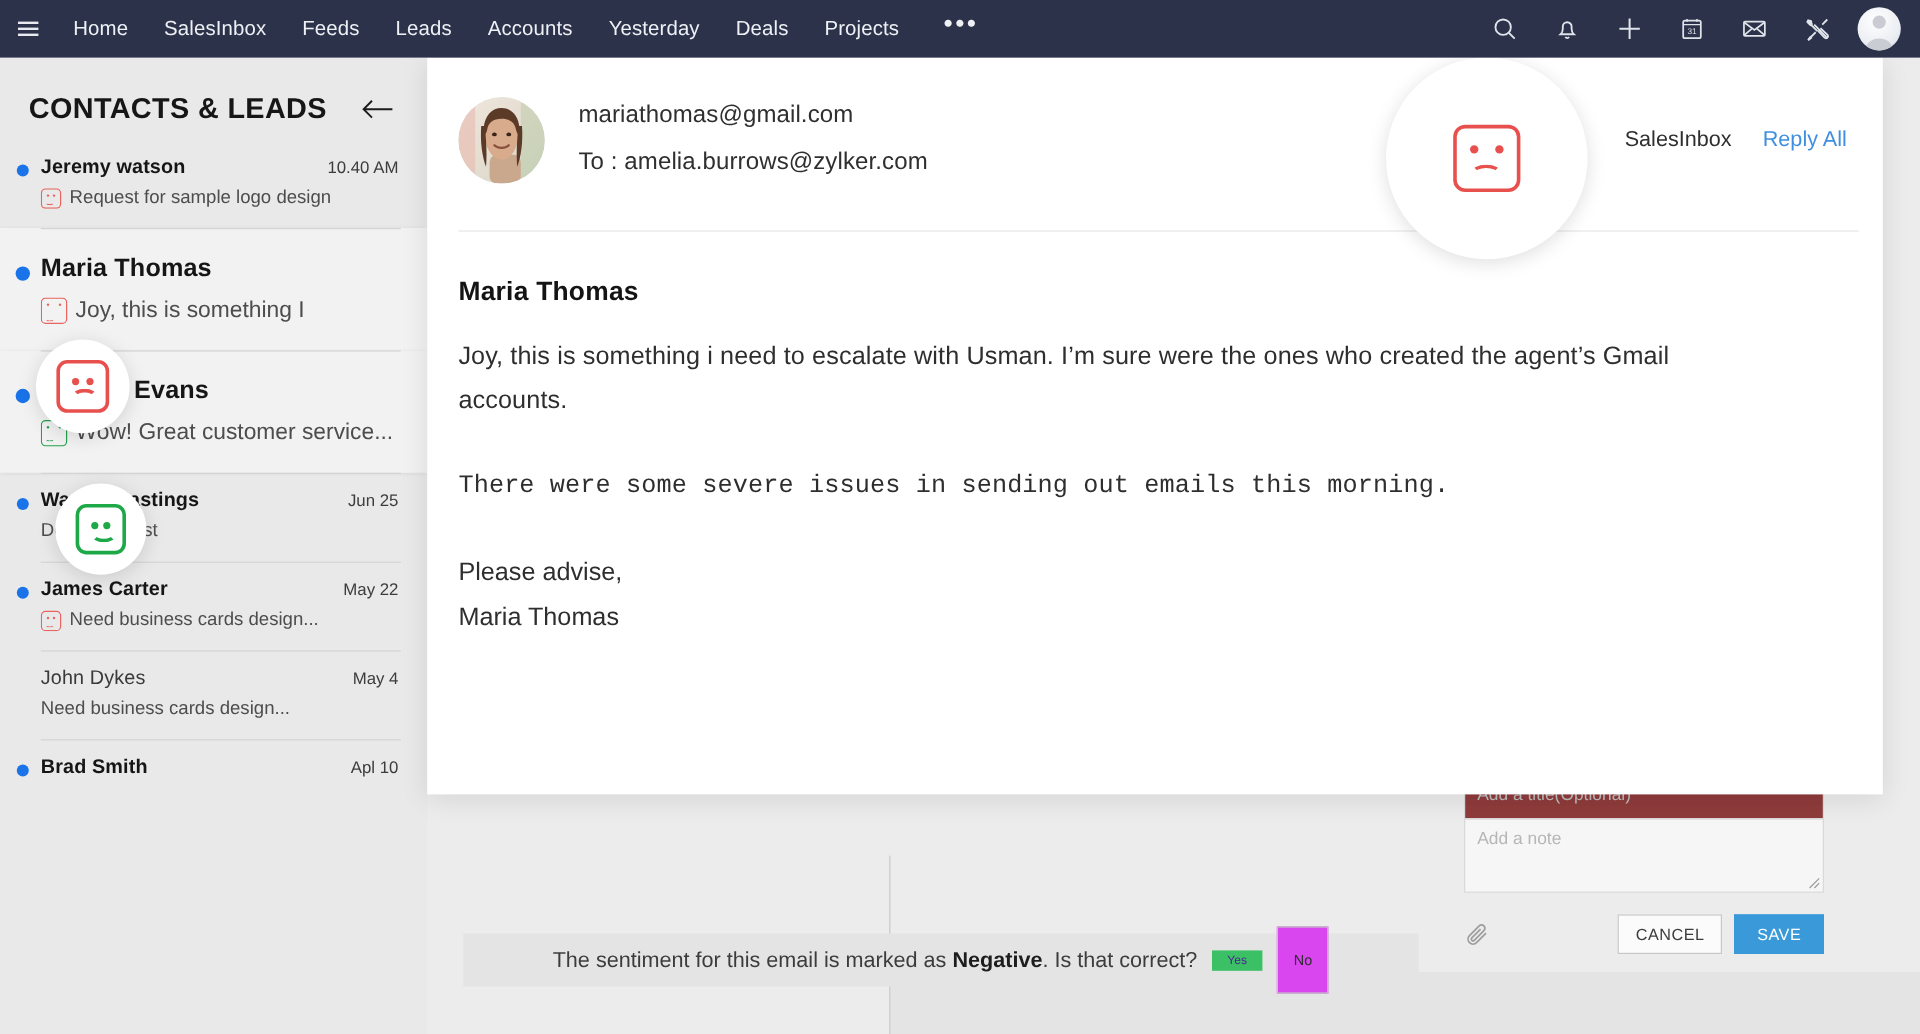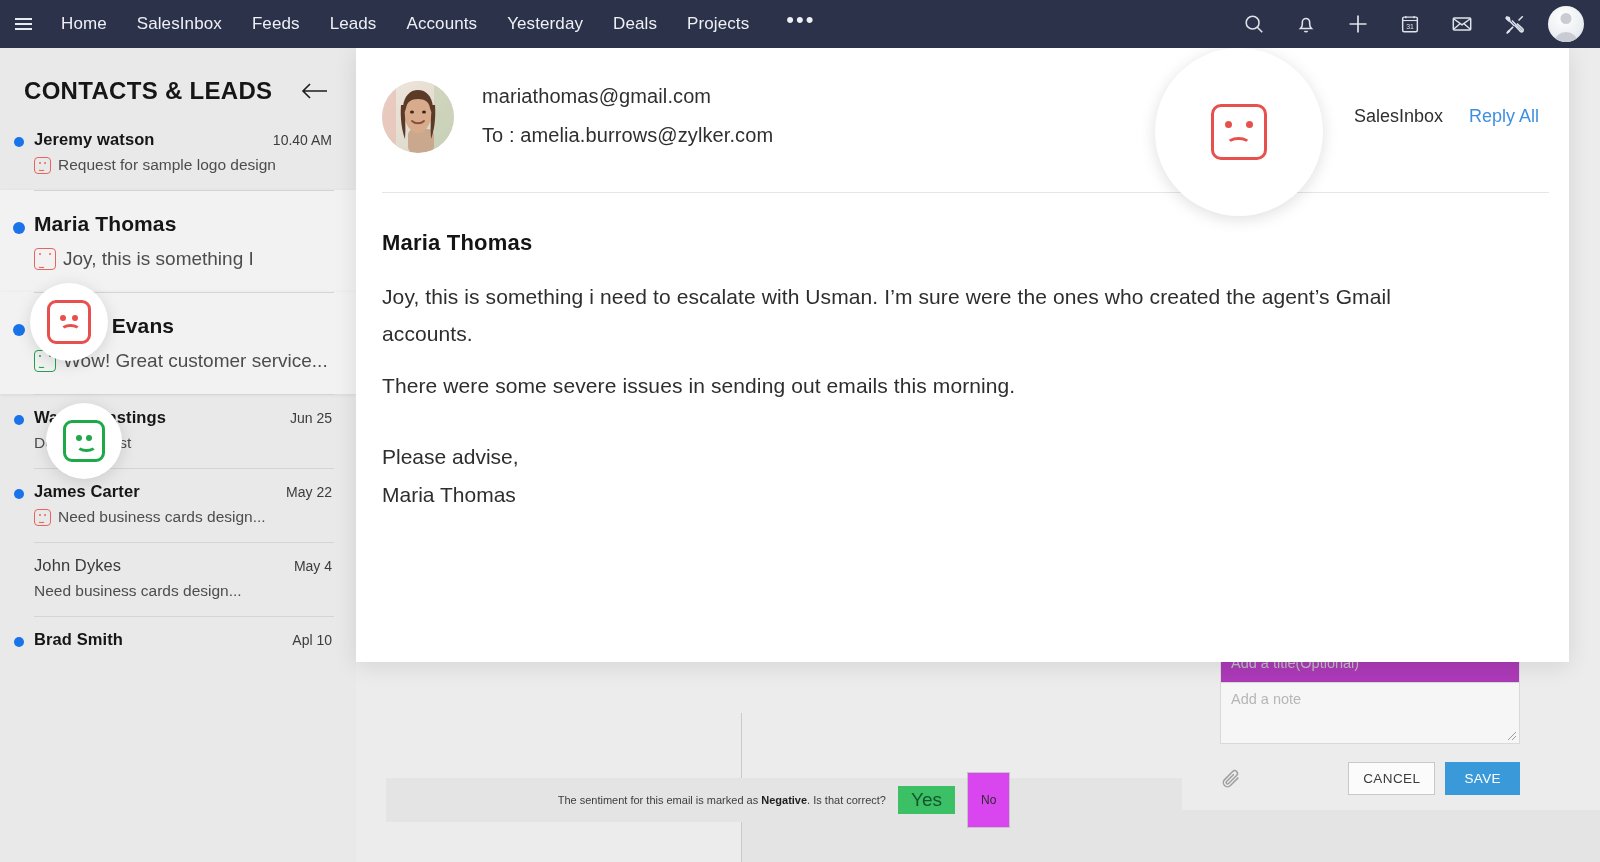--- a/index.html
+++ b/index.html
@@ -171,21 +171,21 @@
   .bg-whitestrip {
     position: absolute; left: 386px; top: 762px; right: 0; height: 100px;
     background: #e4e4e4;
   }
 
   
   .note-panel {
     position: absolute; left: 1220px; top: 648px; width: 300px; z-index: 12;
   }
   .note-title {
-    width: 300px; height: 34px; background: #a21caf; border: 1px solid #d9d9d9;
+    width: 300px; height: 34px; background: #7f1d1d; border: 1px solid #d9d9d9;
     border-bottom: none; font-size: 14.5px; color: #b6b6b6;
     padding: 6px 10px 0 10px; font-family: "Liberation Sans", sans-serif;
     opacity: .85;
   }
   .note-body {
     width: 300px; height: 62px; background: #f6f6f6; border: 1px solid #d9d9d9;
     font-size: 14.5px; color: #b6b6b6; padding: 8px 10px;
     position: relative; resize: none; font-family: "Liberation Sans", sans-serif;
   }
   .note-grip {
@@ -207,24 +207,24 @@
     font-size: 13.5px; letter-spacing: .4px; padding: 8px 18px; cursor: pointer;
     font-family: "Liberation Sans", sans-serif;
   }
 
   
   .sentiment-bar {
     position: absolute; left: 386px; top: 778px; width: 796px; height: 44px;
     background: #e4e4e4; display: flex; align-items: center; justify-content: center;
     gap: 12px; z-index: 14;
   }
-  .sentiment-text { font-size: 11px; color: #3c3c3c; }
+  .sentiment-text { font-size: 18px; color: #3c3c3c; }
   .sentiment-text b { font-weight: 700; color: #1d1d1d; }
   .btn-yes {
-    background: #3cc065; color: #14532d; border: none; font-size: 19px;
+    background: #3cc065; color: #4c1d95; border: none; font-size: 10px;
     padding: 3px 13px; cursor: pointer; font-family: "Liberation Sans", sans-serif;
   }
   .btn-no {
     background: #d946ef; color: #2c2c2c; border: 1px solid #c4c4c4; font-size: 12px;
     padding: 20px 13px; cursor: pointer; font-family: "Liberation Sans", sans-serif;
   }
 
   
   .email-card {
     position: absolute; left: 356px; top: 48px; width: 1213px; height: 614px;
@@ -250,21 +250,21 @@
     position: absolute; left: 26px; right: 20px; top: 144px; height: 1px; background: #e6e6e6;
   }
   .email-body { padding: 38px 40px 0 26px; }
   .email-sender-name {
     font-size: 22px; font-weight: 700; color: #141414; letter-spacing: .2px;
   }
   .email-p {
     font-size: 21px; color: #2e2e2e; line-height: 1.78; margin-top: 22px;
     max-width: 1080px; letter-spacing: .1px;
   }
-  .email-p.tight { margin-top: 14px; }
+  .email-p.tight { margin-top: 34px; font-family: Liberation Mono, monospace; }
   .email-sig { font-size: 21px; color: #2e2e2e; line-height: 1.78; margin-top: 34px; }
 </style>
 </head>
 <body>
 
 <div id="app">
 
   <div class="bg-area">
     <div class="bg-whitestrip"></div>
     <div class="bg-divider"></div>

